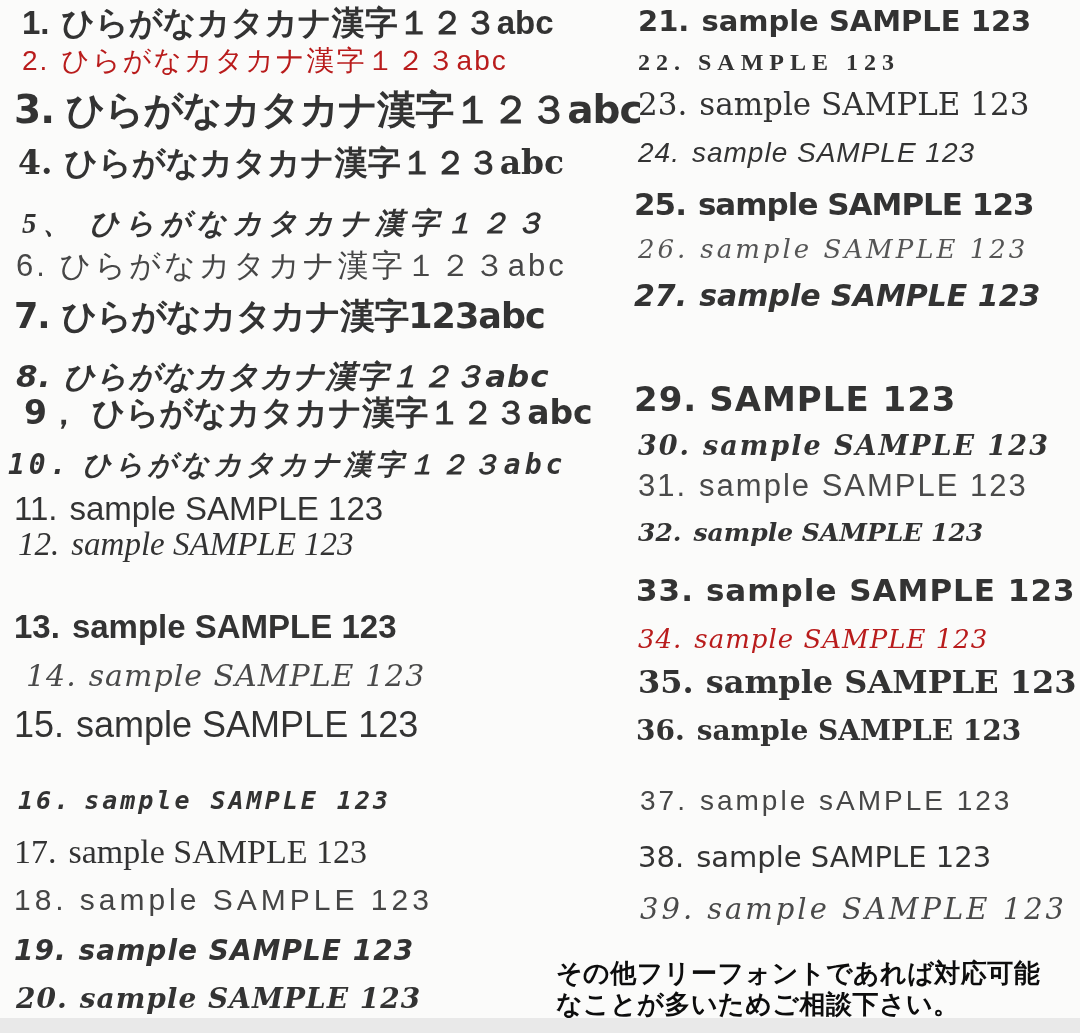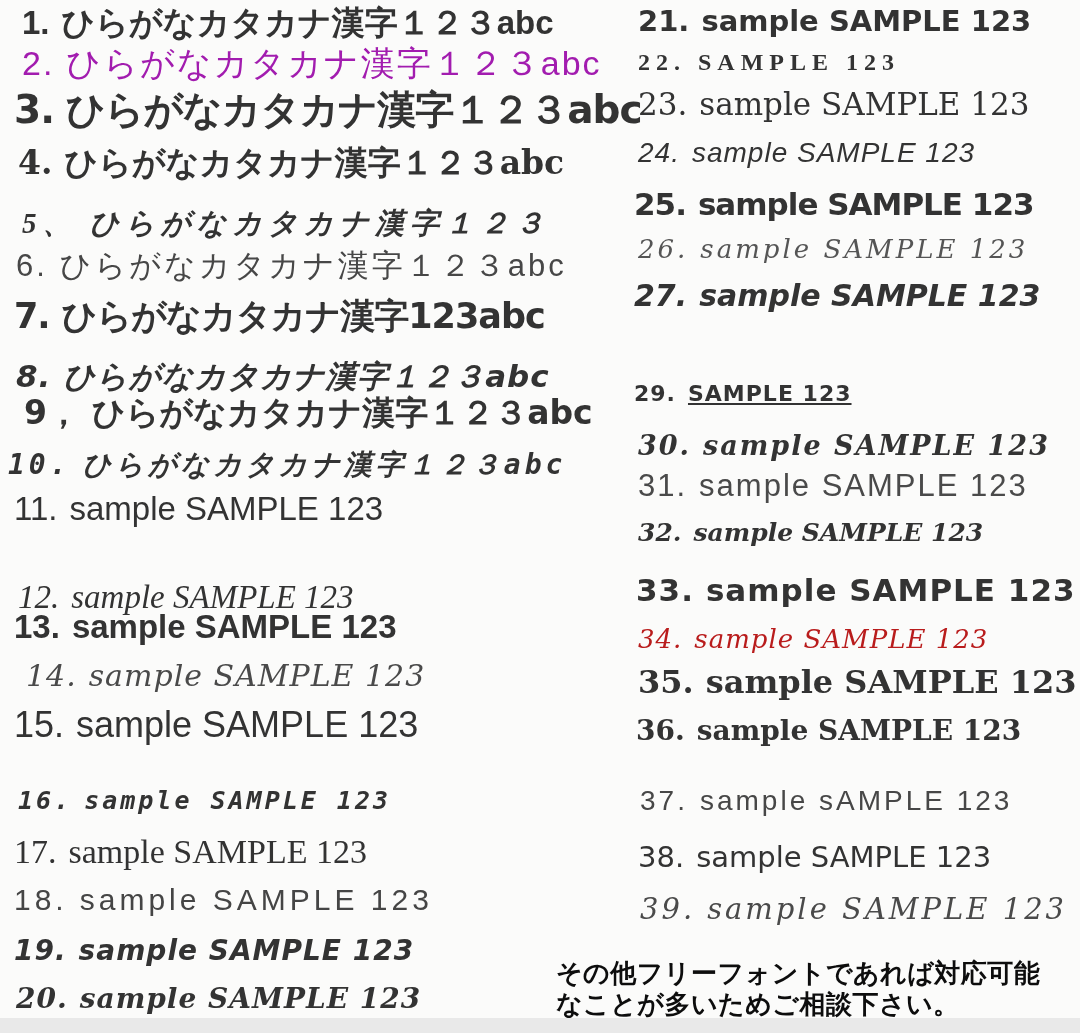--- a/index.html
+++ b/index.html
@@ -10,50 +10,50 @@
   }
   #sheet{
     position:relative;width:1080px;height:1018px;
     background:#fbfbfa;overflow:hidden;color:#333;
   }
   .row{position:absolute;white-space:nowrap;line-height:1.05;}
   .num{display:inline-block;margin-right:12px;}
 
   
   .s1 {top:6px;  left:22px; font-family:"Liberation Sans",sans-serif; font-weight:700; font-size:33px;}
-  .s2 {top:46px; left:22px; font-family:"Liberation Sans",sans-serif; font-weight:400; font-size:34px; letter-spacing:2px; color:#a21caf;}
+  .s2 {top:46px; left:22px; font-family:"Liberation Sans",sans-serif; font-weight:400; font-size:28px; letter-spacing:2px; color:#b91c1c;}
   .s3 {top:90px; left:14px; font-family:"DejaVu Sans",sans-serif;     font-weight:900; font-size:39px; letter-spacing:-1px;text-align:right;}
   .s4 {top:146px;left:18px; font-family:"DejaVu Serif",serif;         font-weight:700; font-size:33px;}
   .s5 {top:208px;left:22px; font-family:"Liberation Serif",serif;     font-weight:700; font-size:29px; letter-spacing:6px; font-style:italic;}
   .s6 {top:250px;left:16px; font-family:"Liberation Sans",sans-serif; font-weight:400; font-size:31px; letter-spacing:3px; color:#474747;}
   .s7 {top:298px;left:14px; font-family:"DejaVu Sans",sans-serif;     font-weight:900; font-size:35px; letter-spacing:-1px;}
   .s8 {top:360px;left:16px; font-family:"DejaVu Sans",sans-serif;     font-weight:800; font-size:31px; letter-spacing:1px; font-style:italic;}
   .s9 {top:396px;left:24px; font-family:"DejaVu Sans",sans-serif;     font-weight:900; font-size:33px;}
   .s10{top:450px;left:8px;  font-family:"DejaVu Sans Mono",monospace; font-weight:700; font-size:28px; letter-spacing:4px; font-style:italic;}
   .s11{top:492px;left:14px; font-family:"Liberation Sans",sans-serif; font-weight:400; font-size:33px;}
-  .s12{top:580px;left:18px; font-family:"Liberation Serif",serif;     font-style:italic; font-size:33px;}
+  .s12{top:527px;left:18px; font-family:"Liberation Serif",serif;     font-style:italic; font-size:33px;}
   .s13{top:610px;left:14px; font-family:"Liberation Sans",sans-serif; font-weight:700; font-size:33px;}
   .s14{top:660px;left:26px; font-family:"DejaVu Serif",serif;         font-style:italic; font-size:30px; letter-spacing:1px; color:#4a4a4a;}
   .s15{top:706px;left:14px; font-family:"Liberation Sans",sans-serif; font-size:36px;}
   .s16{top:788px;left:18px; font-family:"DejaVu Sans Mono",monospace; font-weight:700; font-style:italic; font-size:25px; letter-spacing:3px;}
   .s17{top:834px;left:14px; font-family:"Liberation Serif",serif;     font-size:34px;}
   .s18{top:884px;left:14px; font-family:"Liberation Sans",sans-serif; font-size:30px; letter-spacing:4px; color:#454545;}
   .s19{top:936px;left:14px; font-family:"DejaVu Sans",sans-serif;     font-weight:700; font-style:italic; font-size:28px; letter-spacing:1px;}
   .s20{top:984px;left:16px; font-family:"DejaVu Serif",serif;         font-weight:700; font-style:italic; font-size:28px; letter-spacing:1px;}
 
   
   .s21{top:6px;  left:638px; font-family:"DejaVu Sans",sans-serif;     font-weight:700; font-size:29px;}
   .s22{top:50px; left:638px; font-family:"Liberation Serif",serif;     font-weight:700; font-size:24px; letter-spacing:6px;}
   .s23{top:88px; left:638px; font-family:"DejaVu Serif",serif;         font-size:31px;}
   .s24{top:138px;left:638px; font-family:"Liberation Sans",sans-serif; font-style:italic; font-size:28px; letter-spacing:1px;}
   .s25{top:188px;left:634px; font-family:"DejaVu Sans",sans-serif;     font-weight:900; font-size:31px; letter-spacing:-1px;}
   .s26{top:236px;left:638px; font-family:"DejaVu Serif",serif;         font-style:italic; font-size:26px; letter-spacing:3px; color:#555;}
   .s27{top:280px;left:634px; font-family:"DejaVu Sans",sans-serif;     font-weight:800; font-size:30px; font-style:italic;}
   .s28{top:330px;left:638px; font-family:"Liberation Sans",sans-serif; font-size:28px; letter-spacing:3px;}
-  .s29{top:382px;left:634px; font-family:"DejaVu Sans",sans-serif;     font-weight:900; font-size:22px; letter-spacing:1px;text-decoration:underline;}
+  .s29{top:382px;left:634px; font-family:"DejaVu Sans",sans-serif;     font-weight:900; font-size:34px; letter-spacing:1px;}
   .s30{top:432px;left:638px; font-family:"DejaVu Serif",serif;         font-weight:700; font-style:italic; font-size:27px; letter-spacing:2px;}
   .s31{top:470px;left:638px; font-family:"Liberation Sans",sans-serif; font-size:31px; letter-spacing:2px; color:#4a4a4a;}
   .s32{top:520px;left:638px; font-family:"DejaVu Serif",serif;         font-weight:700; font-style:italic; font-size:25px;}
   .s33{top:574px;left:636px; font-family:"DejaVu Sans",sans-serif;     font-weight:800; font-size:31px; letter-spacing:1px;}
   .s34{top:626px;left:638px; font-family:"DejaVu Serif",serif;         font-style:italic; font-size:26px; letter-spacing:1px; color:#b91c1c;}
   .s35{top:666px;left:638px; font-family:"DejaVu Serif",serif;         font-weight:700; font-size:32px;}
   .s36{top:716px;left:636px; font-family:"DejaVu Serif",serif;         font-weight:700; font-size:28px;}
   .s37{top:786px;left:640px; font-family:"Liberation Sans",sans-serif; font-size:28px; letter-spacing:3px; color:#474747;}
   .s38{top:842px;left:638px; font-family:"DejaVu Sans",sans-serif;     font-size:29px;}
   .s39{top:894px;left:640px; font-family:"DejaVu Serif",serif;         font-style:italic; font-size:29px; letter-spacing:3px; color:#4a4a4a;}

